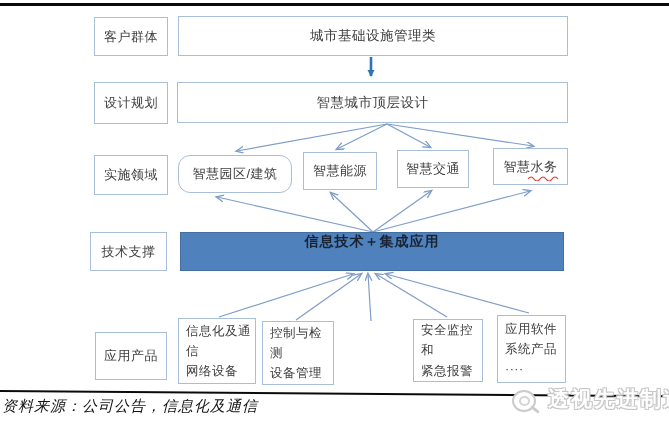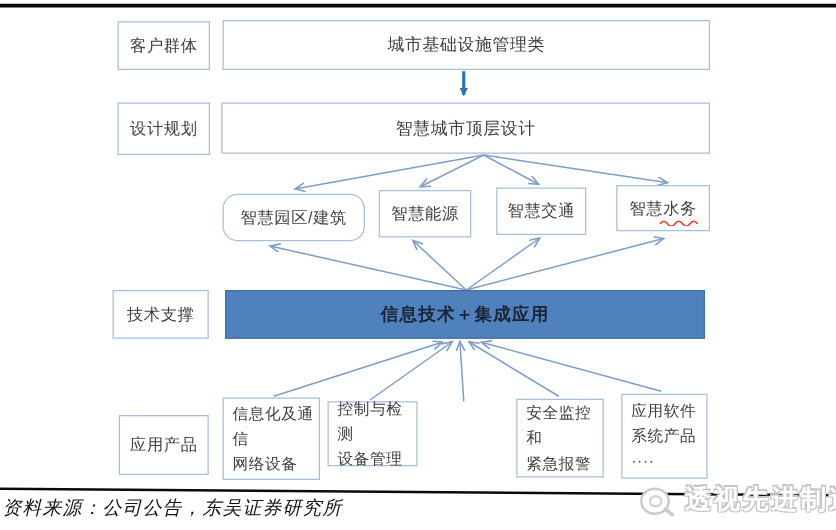--- a/index.html
+++ b/index.html
@@ -7,21 +7,21 @@
           font-family:"Liberation Sans","DejaVu Sans",sans-serif;color:#3d3d3d;}
   .hline{position:absolute;background:#0a0a0a;}
   .box{position:absolute;border:1px solid #a9bfd9;background:#fff;box-sizing:border-box;
        display:flex;align-items:center;justify-content:center;font-size:13px;color:#3d3d3d;
        letter-spacing:0.5px;}
   .bigbox{font-size:13.5px;}
   .pbox{justify-content:flex-start;padding-left:7px;padding-right:4px;font-size:12.5px;
         line-height:1.62;text-align:left;}
   .pbox span{white-space:pre-line;}
   .bluebar{position:absolute;background:#4f81bd;border:1px solid #44709f;box-sizing:border-box;
-           display:flex;align-items:center;justify-content:center;font-size:14px;font-weight:600;
+           display:flex;justify-content:center;font-size:14px;font-weight:600;
            color:#1a2433;letter-spacing:1px;}
   svg.overlay{position:absolute;left:0;top:0;pointer-events:none;}
   .squiggle{position:absolute;}
   .source{position:absolute;left:2px;top:397px;font-family:"Liberation Serif","DejaVu Serif",serif;
           font-style:italic;font-size:15px;color:#141414;letter-spacing:1px;white-space:nowrap;}
   .wm{position:absolute;left:548px;top:385px;font-size:21px;font-weight:700;letter-spacing:2px;
       color:#ffffff;white-space:nowrap;
       text-shadow:1px 1px 0 #c6c6c6,-1px -1px 0 #c6c6c6,1px -1px 0 #c6c6c6,-1px 1px 0 #c6c6c6;}
   .wm-icon{position:absolute;left:506px;top:386px;width:38px;height:32px;}
   .wm-icon .lens{position:absolute;left:6px;top:4px;width:20px;height:18px;border:2px solid #cbcbcb;
@@ -68,20 +68,23 @@
       <line x1="529" y1="313" x2="386" y2="274" marker-end="url(#open)"></line>
     </g>
   </svg>
 
   <div class="box" style="left:94px;top:17px;width:74px;height:39px;">
       <span>客户群体</span>
     </div>
   <div class="box" style="left:94px;top:82px;width:74px;height:42px;">
       <span>设计规划</span>
     </div>
+  <div class="box" style="left:94px;top:155px;width:74px;height:40px;">
+      <span>实施领域</span>
+    </div>
   <div class="box" style="left:90px;top:232px;width:77px;height:39px;">
       <span>技术支撑</span>
     </div>
   <div class="box" style="left:95px;top:332px;width:72px;height:48px;">
       <span>应用产品</span>
     </div>
 
   <div class="box bigbox" style="left:178px;top:16px;width:390px;height:40px;">
       <span>城市基础设施管理类</span>
     </div>
@@ -107,37 +110,37 @@
   </svg>
 
   <div class="bluebar" style="left:180px;top:232px;width:384px;height:39px;">
       <span>信息技术＋集成应用</span>
     </div>
 
   <div class="box pbox" style="left:178px;top:318px;width:78px;height:66px;">
       <span>信息化及通信
 网络设备</span>
     </div>
-  <div class="box pbox" style="left:262px;top:321px;width:72px;height:52px;">
+  <div class="box pbox" style="left:262px;top:321px;width:72px;height:64px;">
       <span>控制与检测
 设备管理</span>
     </div>
   <div class="box pbox" style="left:413px;top:319px;width:70px;height:63px;">
       <span>安全监控和
 紧急报警</span>
     </div>
   <div class="box pbox" style="left:497px;top:315px;width:69px;height:68px;">
       <span>应用软件
 系统产品
 ····</span>
     </div>
 
   <div class="hline" style="left:0;top:390px;width:669px;height:2px;transform:rotate(0.45deg);transform-origin:left center;"></div>
 
-  <div class="source">资料来源：公司公告，东吴证券研究所</div>
+  <div class="source">资料来源：公司公告，信息化及通信</div>
 
   <div class="wm-icon">
     <span class="lens"></span>
     <span class="pupil"></span>
     <span class="handle"></span>
   </div>
   <div class="wm">透视先进制造</div>
 
 </div>
 

